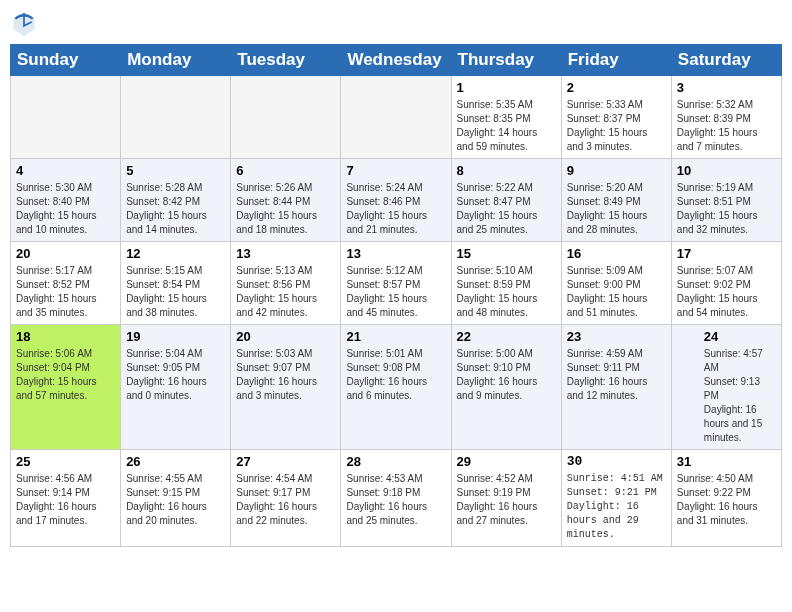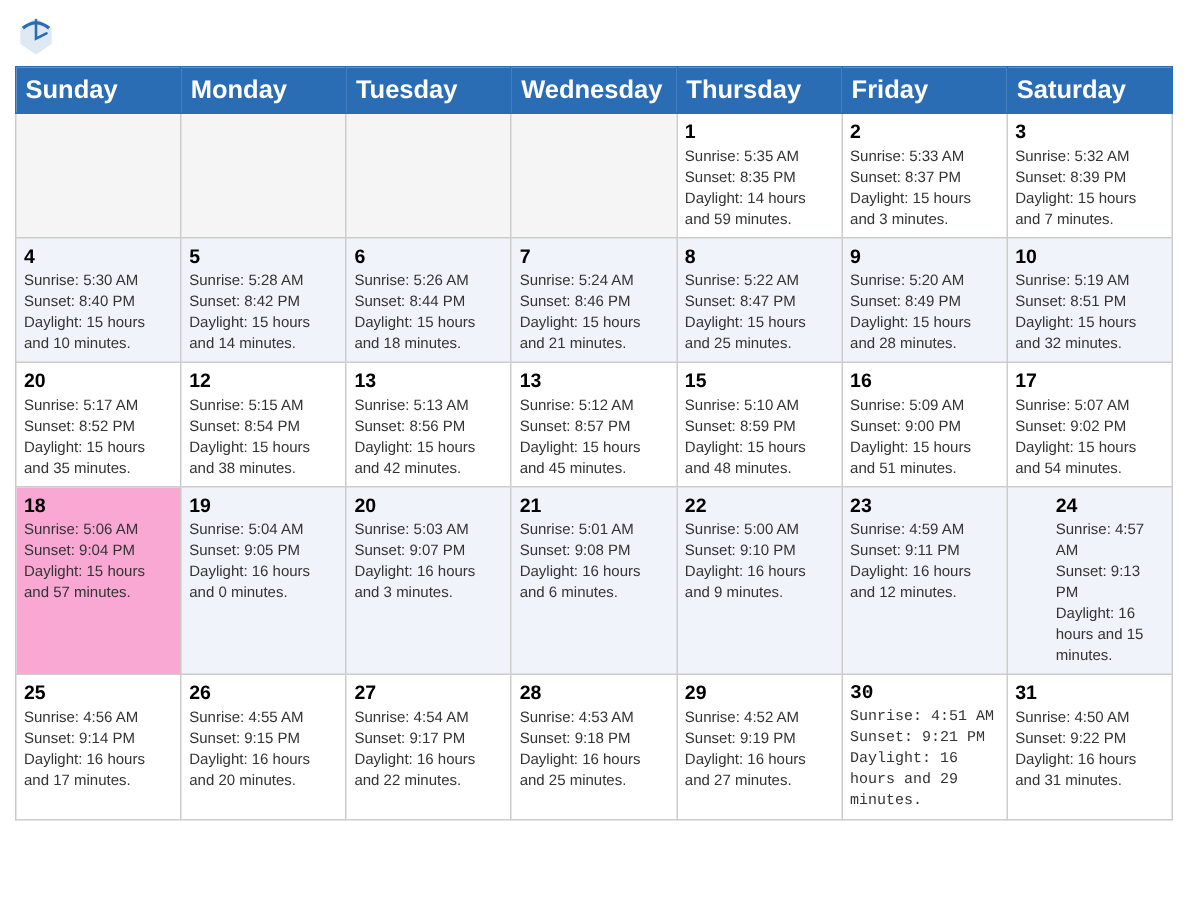--- a/index.html
+++ b/index.html
@@ -195,21 +195,21 @@
         <td style="background: rgb(255, 255, 255);">
           <div class="day-num">16</div>
           <div class="day-info">Sunrise: 5:09 AM<br>Sunset: 9:00 PM<br>Daylight: 15 hours and 51 minutes.</div>
         </td>
         <td style="background: rgb(255, 255, 255);">
           <div class="day-num">17</div>
           <div class="day-info">Sunrise: 5:07 AM<br>Sunset: 9:02 PM<br>Daylight: 15 hours and 54 minutes.</div>
         </td>
       </tr>
       <tr>
-        <td style="background: #f9a8d4;">
+        <td style="background: #bef264;">
           <div class="day-num">18</div>
           <div class="day-info">Sunrise: 5:06 AM<br>Sunset: 9:04 PM<br>Daylight: 15 hours and 57 minutes.</div>
         </td>
         <td style="background: rgb(240, 244, 250);">
           <div class="day-num">19</div>
           <div class="day-info">Sunrise: 5:04 AM<br>Sunset: 9:05 PM<br>Daylight: 16 hours and 0 minutes.</div>
         </td>
         <td style="background: rgb(240, 244, 250);">
           <div class="day-num">20</div>
           <div class="day-info">Sunrise: 5:03 AM<br>Sunset: 9:07 PM<br>Daylight: 16 hours and 3 minutes.</div>

